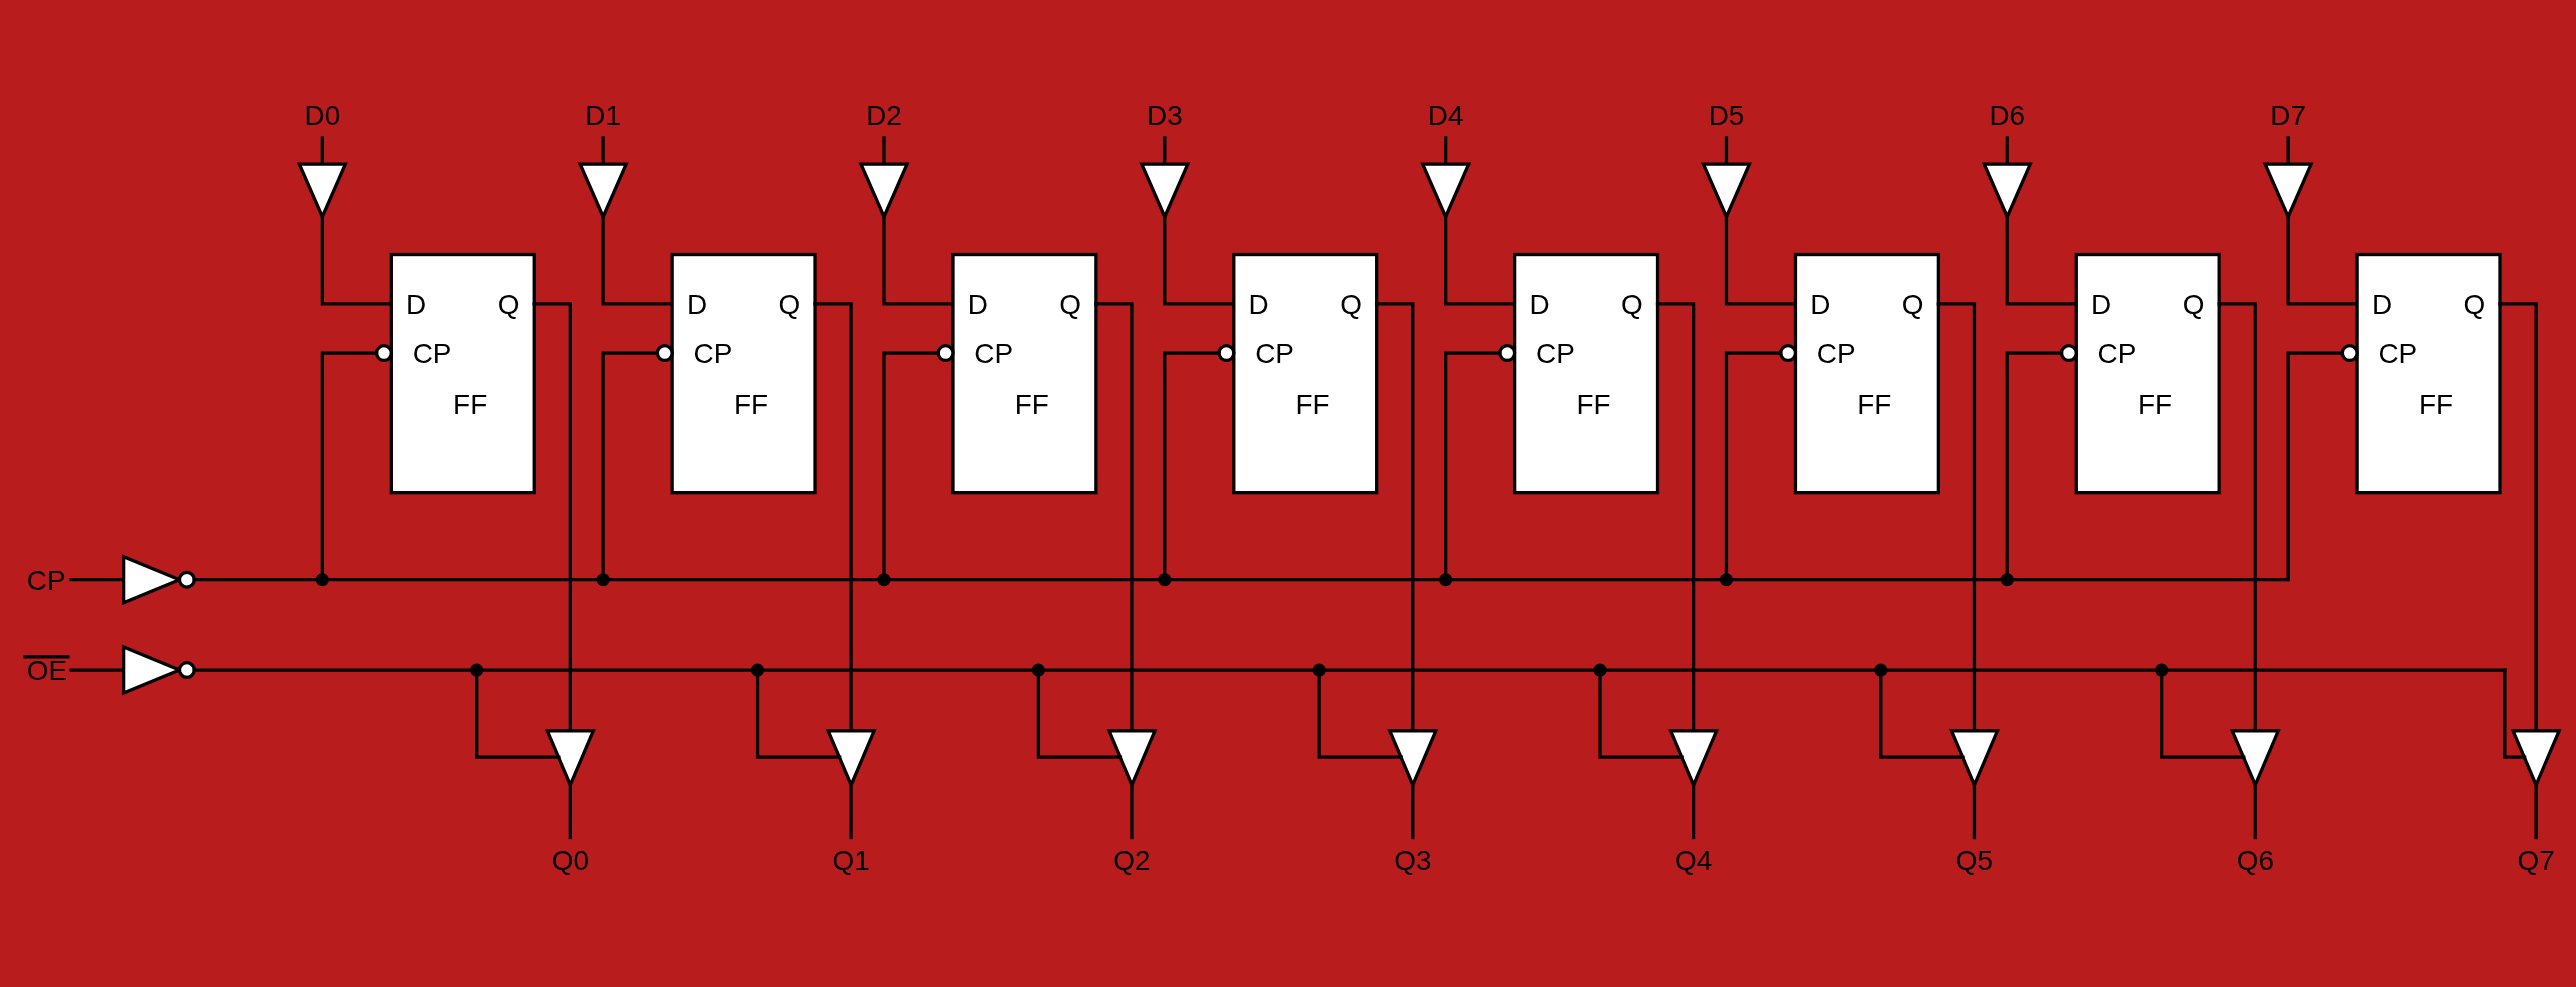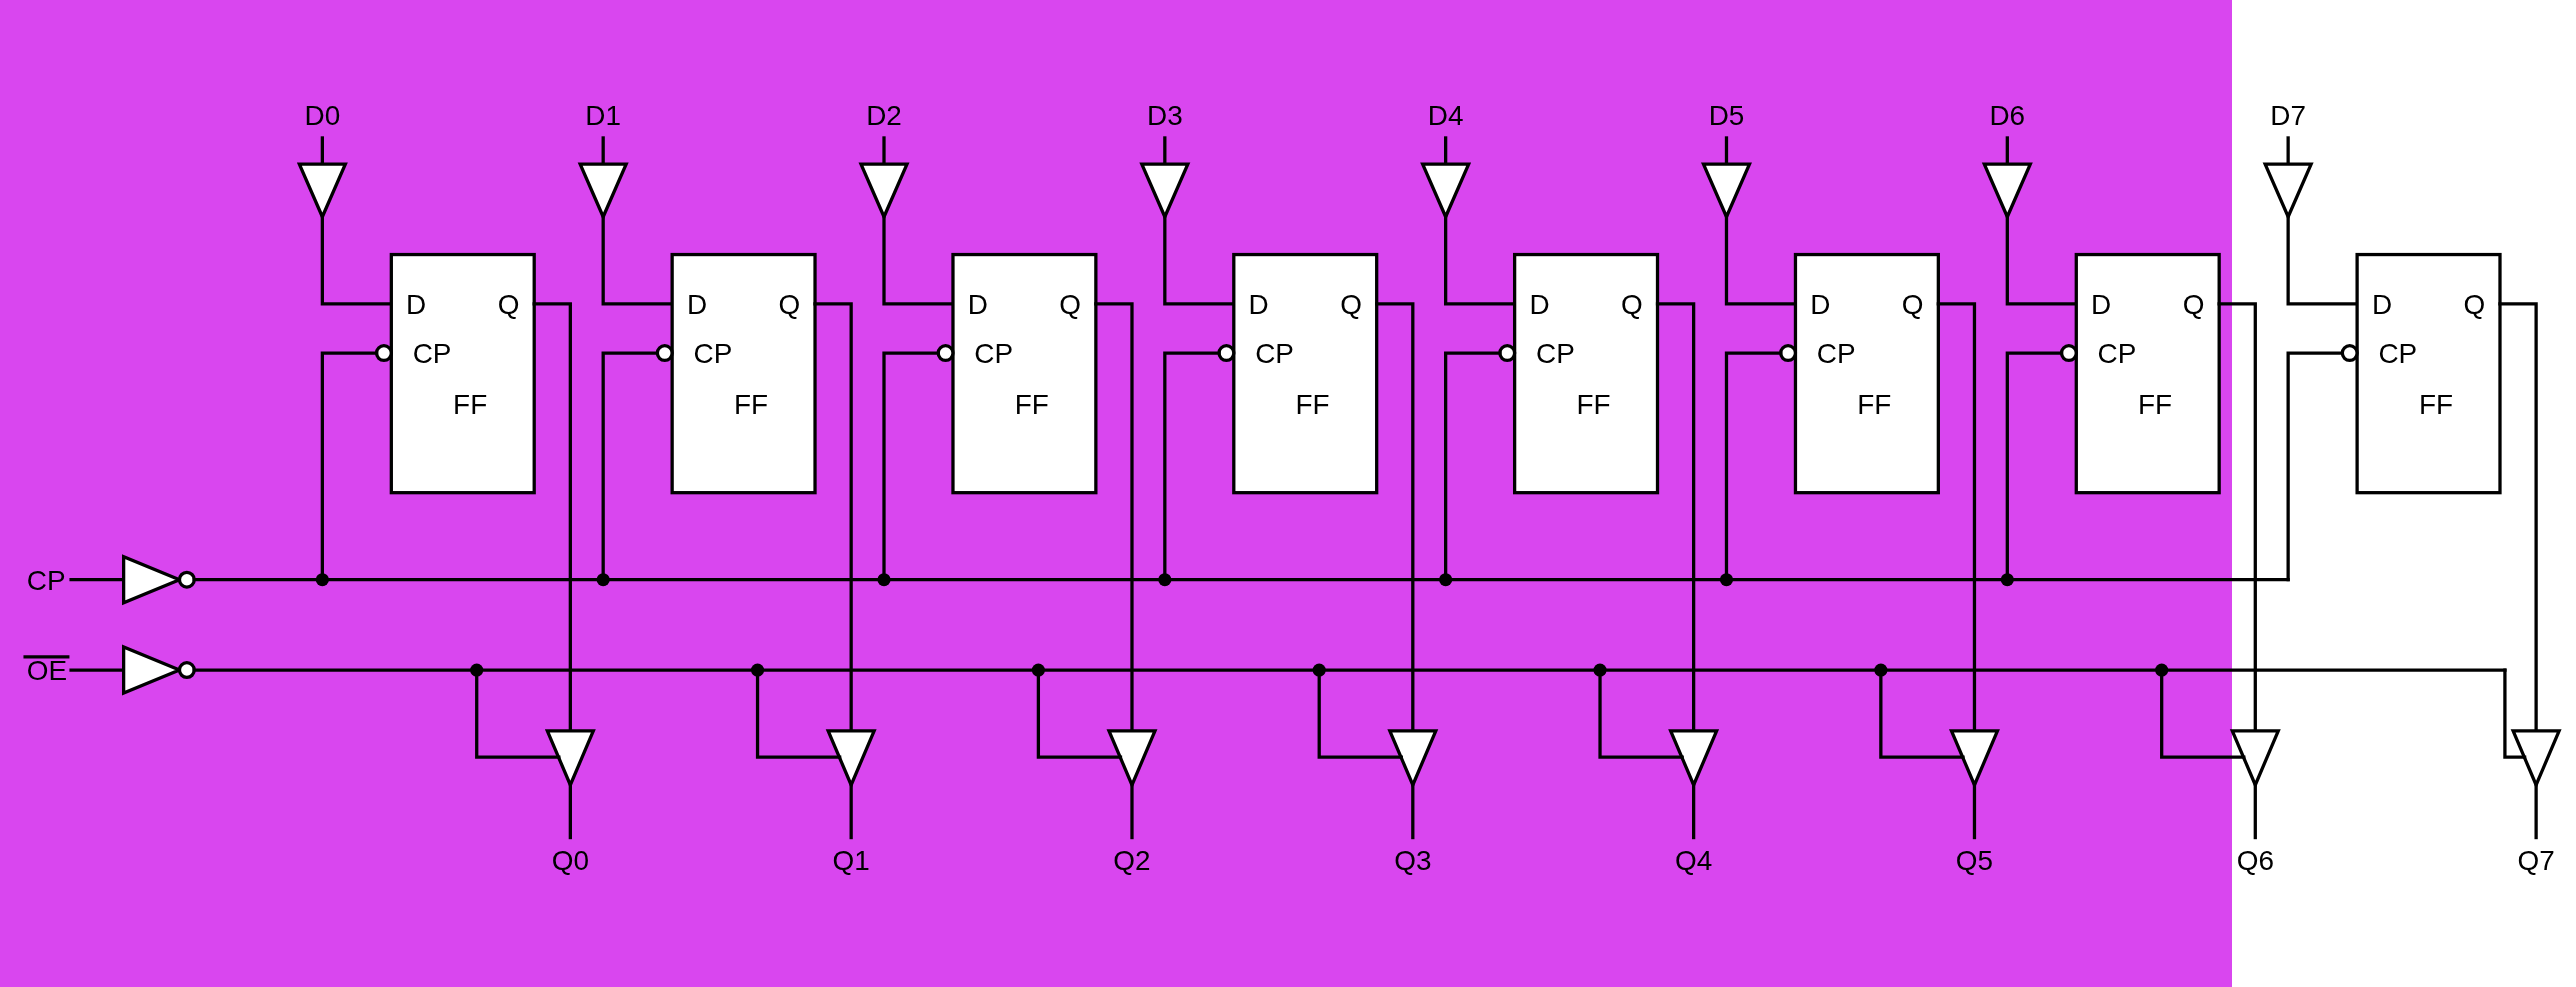--- a/index.html
+++ b/index.html
@@ -2,23 +2,23 @@
 <html style="font-size:9.2px"><head>
 <meta charset="utf-8">
 <style>
   html, body {
     margin: 0;
     padding: 0;
     background: #ffffff;
   }
   #stage {
     position: relative;
-    width: 2232px;
+    width: 2576px;
     height: 987px;
-    background: #d946ef;
+    background: #b91c1c;
   }
   svg#diagram {
     display: block;
     width: 2576px;
     height: 987px;
   }
   .w {
     stroke: #000000;
     stroke-width: 2;
     fill: none;

